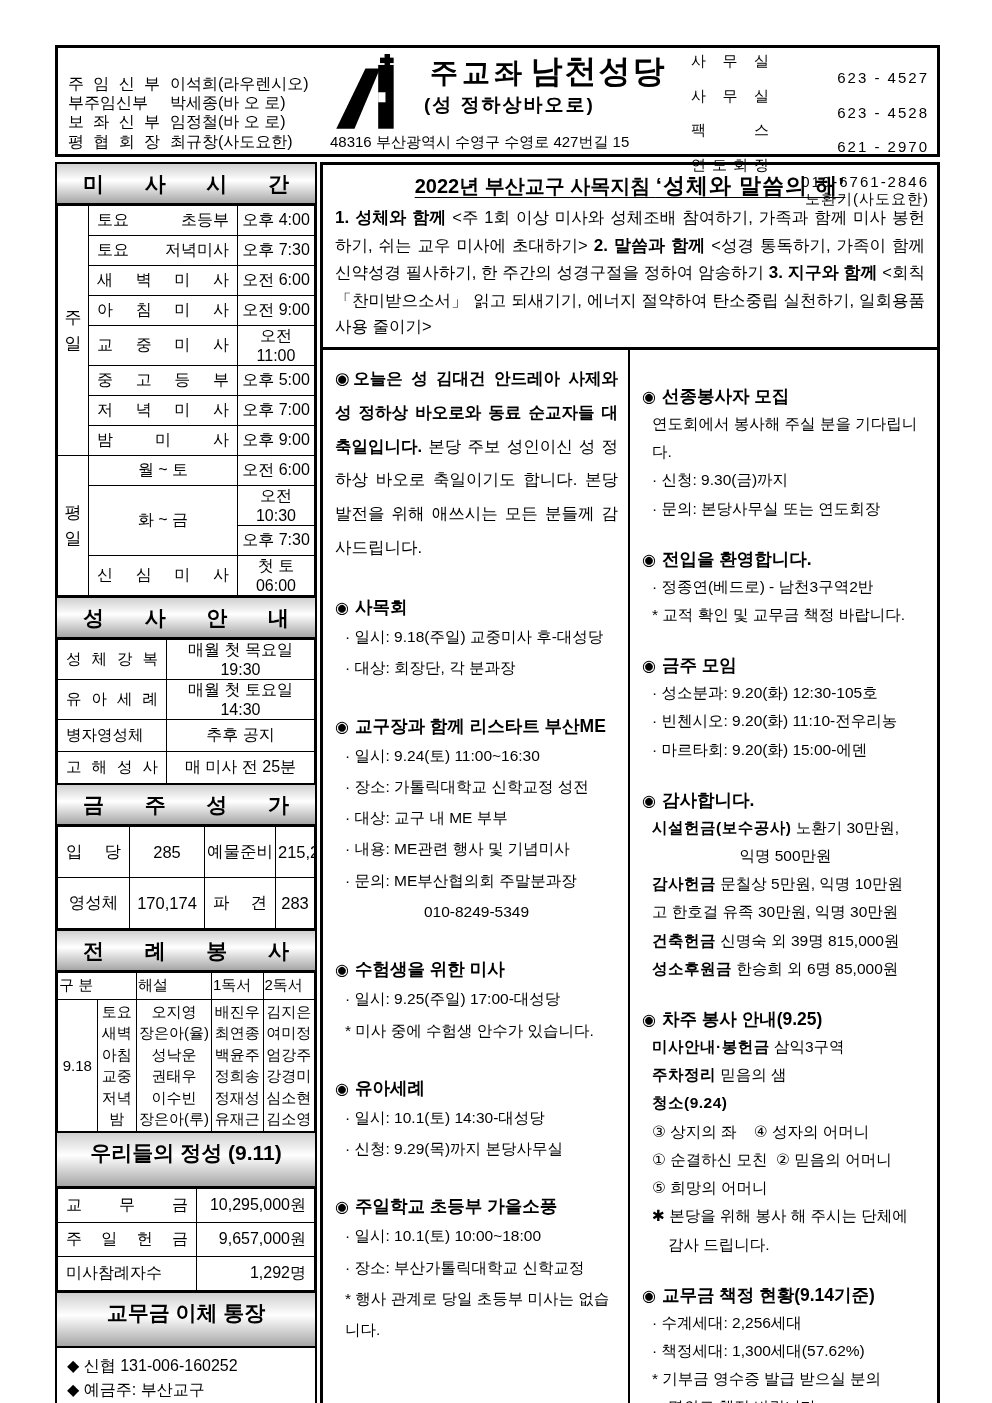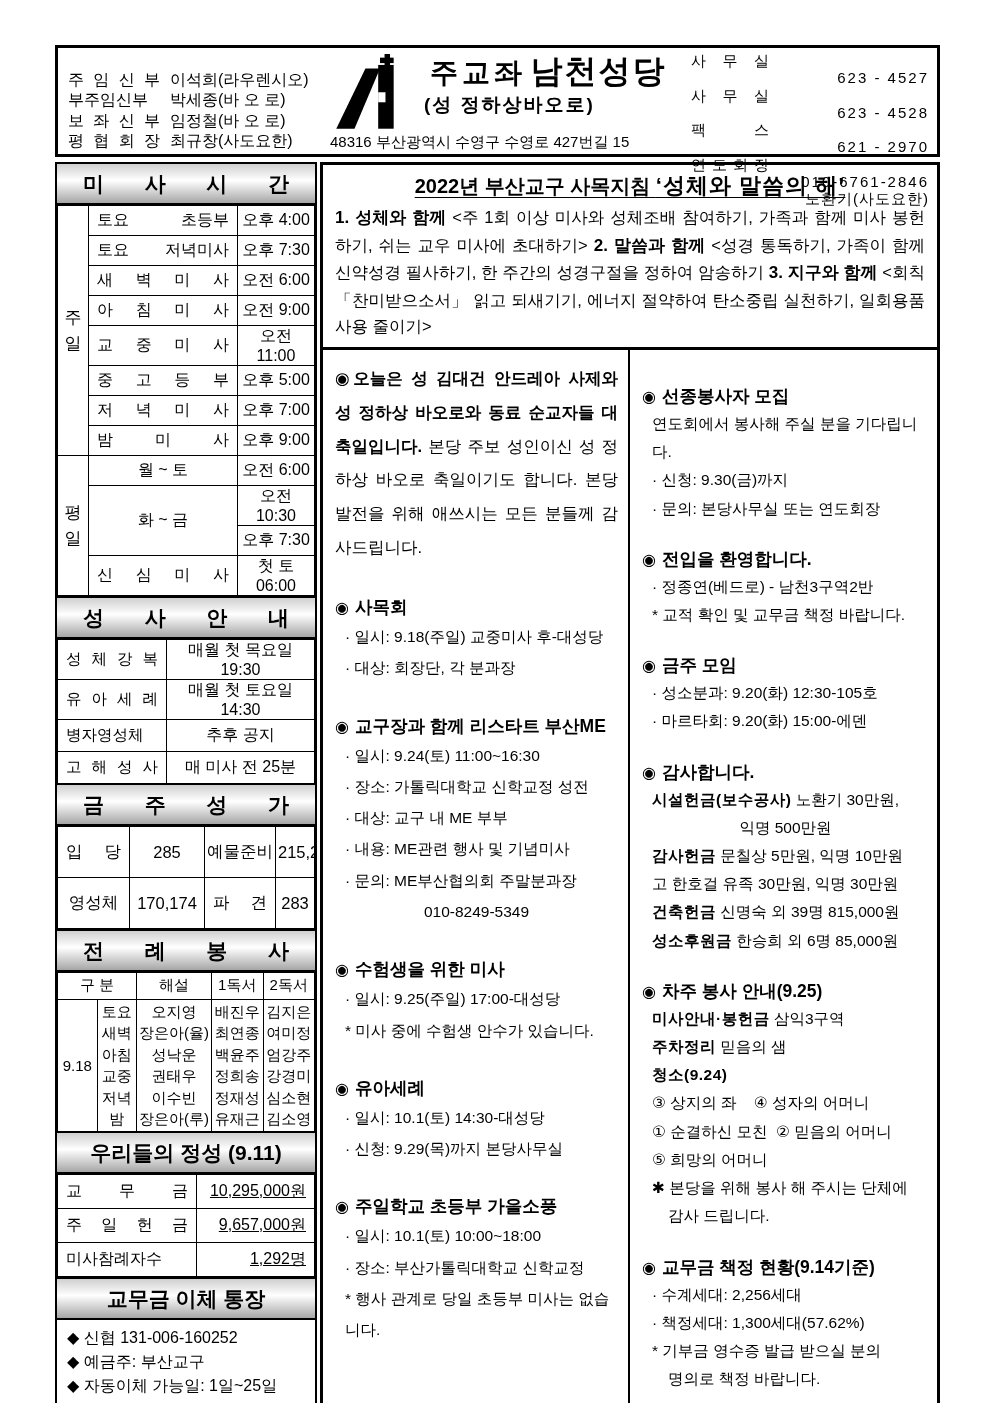--- a/index.html
+++ b/index.html
@@ -1,21 +1,21 @@
 <!DOCTYPE html>
 <html><head>
 <meta charset="utf-8">
 <style>
   html,body { margin:0; padding:0; background:#fff; }
   body { width:992px; height:1403px; font-family:"Liberation Sans","DejaVu Sans",sans-serif; color:#000; }
   .page { position:relative; width:992px; height:1403px; box-sizing:border-box; padding:45px 52px 0 55px; background:#fff; }
 
   
   .header-box { border:3px solid #000; height:112px; display:flex; box-sizing:border-box; }
-  .staff { width:258px; padding:22px 4px 4px 10px; display:flex; flex-direction:column; justify-content:space-between; border-right:0; }
+  .staff { width:258px; padding:8px 4px 4px 10px; display:flex; flex-direction:column; justify-content:space-between; border-right:0;margin-top:18px; }
   .staff-row { display:flex; font-size:16px; line-height:1.2; white-space:pre; }
   .staff-role { width:92px; text-align:justify; text-align-last:justify; white-space:normal; margin-right:10px; }
   .hdr-center { flex:1; position:relative; }
   .logo { position:absolute; left:4px; top:6px; }
   .church-line { position:absolute; left:100px; top:2px; white-space:nowrap; }
   .church-type { font-size:28px; font-weight:900; letter-spacing:4px; }
   .church-name { font-size:32px; font-weight:900; letter-spacing:2px; }
   .patron { position:absolute; left:94px; top:44px; font-size:19px; font-weight:700; letter-spacing:2px; }
   .address { position:absolute; left:0px; bottom:2px; font-size:15px; white-space:nowrap; }
   .contacts { width:238px; padding:4px 8px 2px 4px; display:flex; flex-direction:column; justify-content:space-between; font-size:15px; }
@@ -28,34 +28,34 @@
   .content { display:flex; margin-top:5px; align-items:flex-start; }
   .left-col { width:262px; flex:none; }
   .main-col { flex:1; margin-left:3px; display:flex; flex-direction:column; }
 
   
   .lsec { border:2.5px solid #000; margin-top:-2.5px; background:#fff; }
   .lsec:first-child { margin-top:0; }
   .sec-header { background:linear-gradient(180deg,#cfcfcf 0%,#ffffff 42%,#a6a6a6 100%);
     font-weight:bold; font-size:21px; padding:6px 26px 5px 26px; text-align:justify; text-align-last:justify;
     border-bottom:2.5px solid #000; }
-  .sec-header.center { text-align:right; text-align-last:center; padding:6px 8px 5px 8px; }
+  .sec-header.center { text-align:right; text-align-last:center; padding:6px 8px 19px 8px; }
   table { width:100%; border-collapse:collapse; table-layout:fixed; }
   td { border:1.5px solid #000; font-size:16px; padding:0 2px; overflow:hidden; }
   .just { text-align:justify; text-align-last:justify; padding:0 8px; }
   .ctr { text-align:center; }
-  .rt { text-align:right; padding-right:8px;text-decoration:underline; }
+  .rt { text-align:right; padding-right:8px; }
   .mass-table td { height:29px; }
   .grp { width:26px; text-align:center; white-space:pre-line; font-size:17px; line-height:1.5; }
   .mname { width:132px; }
   .sac-table td { height:31px; }
   .sac-label { width:92px; font-size:15.5px; }
   .hymn-table td { height:50px; font-size:16.5px; }
   .lit-table td { font-size:15px; padding:1px 1px; }
-  .lit-head td { height:24px; text-align:center; }
+  .lit-head td { height:24px; text-align:left; }
   .lit-body td { vertical-align:middle; }
   .lit-stack div { height:21.5px; line-height:21.5px; text-align:center; white-space:nowrap; }
   .lit-date { width:36px; text-align:center; font-size:15px; }
   .lit-mass { width:40px; }
   .off-table td { height:33px; }
   .acct-body { padding:6px 8px 8px 10px; font-size:16px; line-height:1.5; }
   .acct-body div { white-space:pre-wrap; }
 
   
   .banner { border:3px solid #000; padding:6px 12px 7px 12px; box-sizing:border-box; }
@@ -381,20 +381,21 @@
 
           <div class="ann-sec">
             <div class="ann-title"><span class="marker">◉</span><span>전입을 환영합니다.</span></div>
             <div class="ann-line">· 정종연(베드로) - 남천3구역2반</div>
             <div class="ann-line">* 교적 확인 및 교무금 책정 바랍니다.</div>
           </div>
 
           <div class="ann-sec">
             <div class="ann-title"><span class="marker">◉</span><span>금주 모임</span></div>
             <div class="ann-line">· 성소분과: 9.20(화) 12:30-105호</div>
+            <div class="ann-line">· 빈첸시오: 9.20(화) 11:10-전우리농</div>
             <div class="ann-line">· 마르타회: 9.20(화) 15:00-에덴</div>
           </div>
 
           <div class="ann-sec">
             <div class="ann-title"><span class="marker">◉</span><span>감사합니다.</span></div>
             <div class="ann-line rich"><b>시설헌금(보수공사)</b><span> 노환기 30만원,</span></div>
             <div class="ann-line center">익명 500만원</div>
             <div class="ann-line rich"><b>감사헌금</b><span> 문칠상 5만원, 익명 10만원</span></div>
             <div class="ann-line">고 한호걸 유족 30만원, 익명 30만원</div>
             <div class="ann-line rich"><b>건축헌금</b><span> 신명숙 외 39명 815,000원</span></div>

